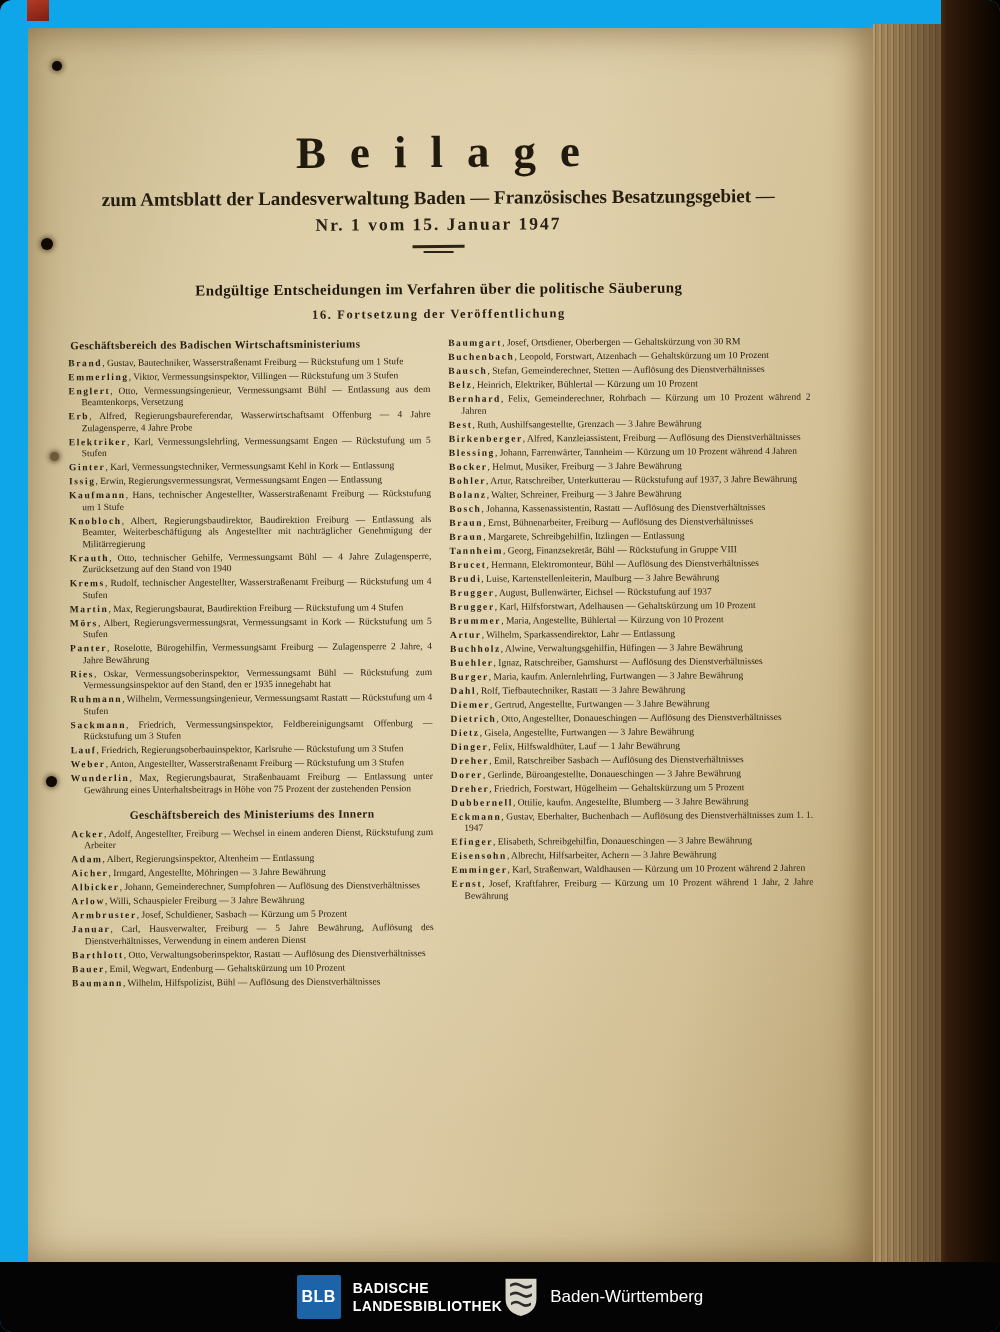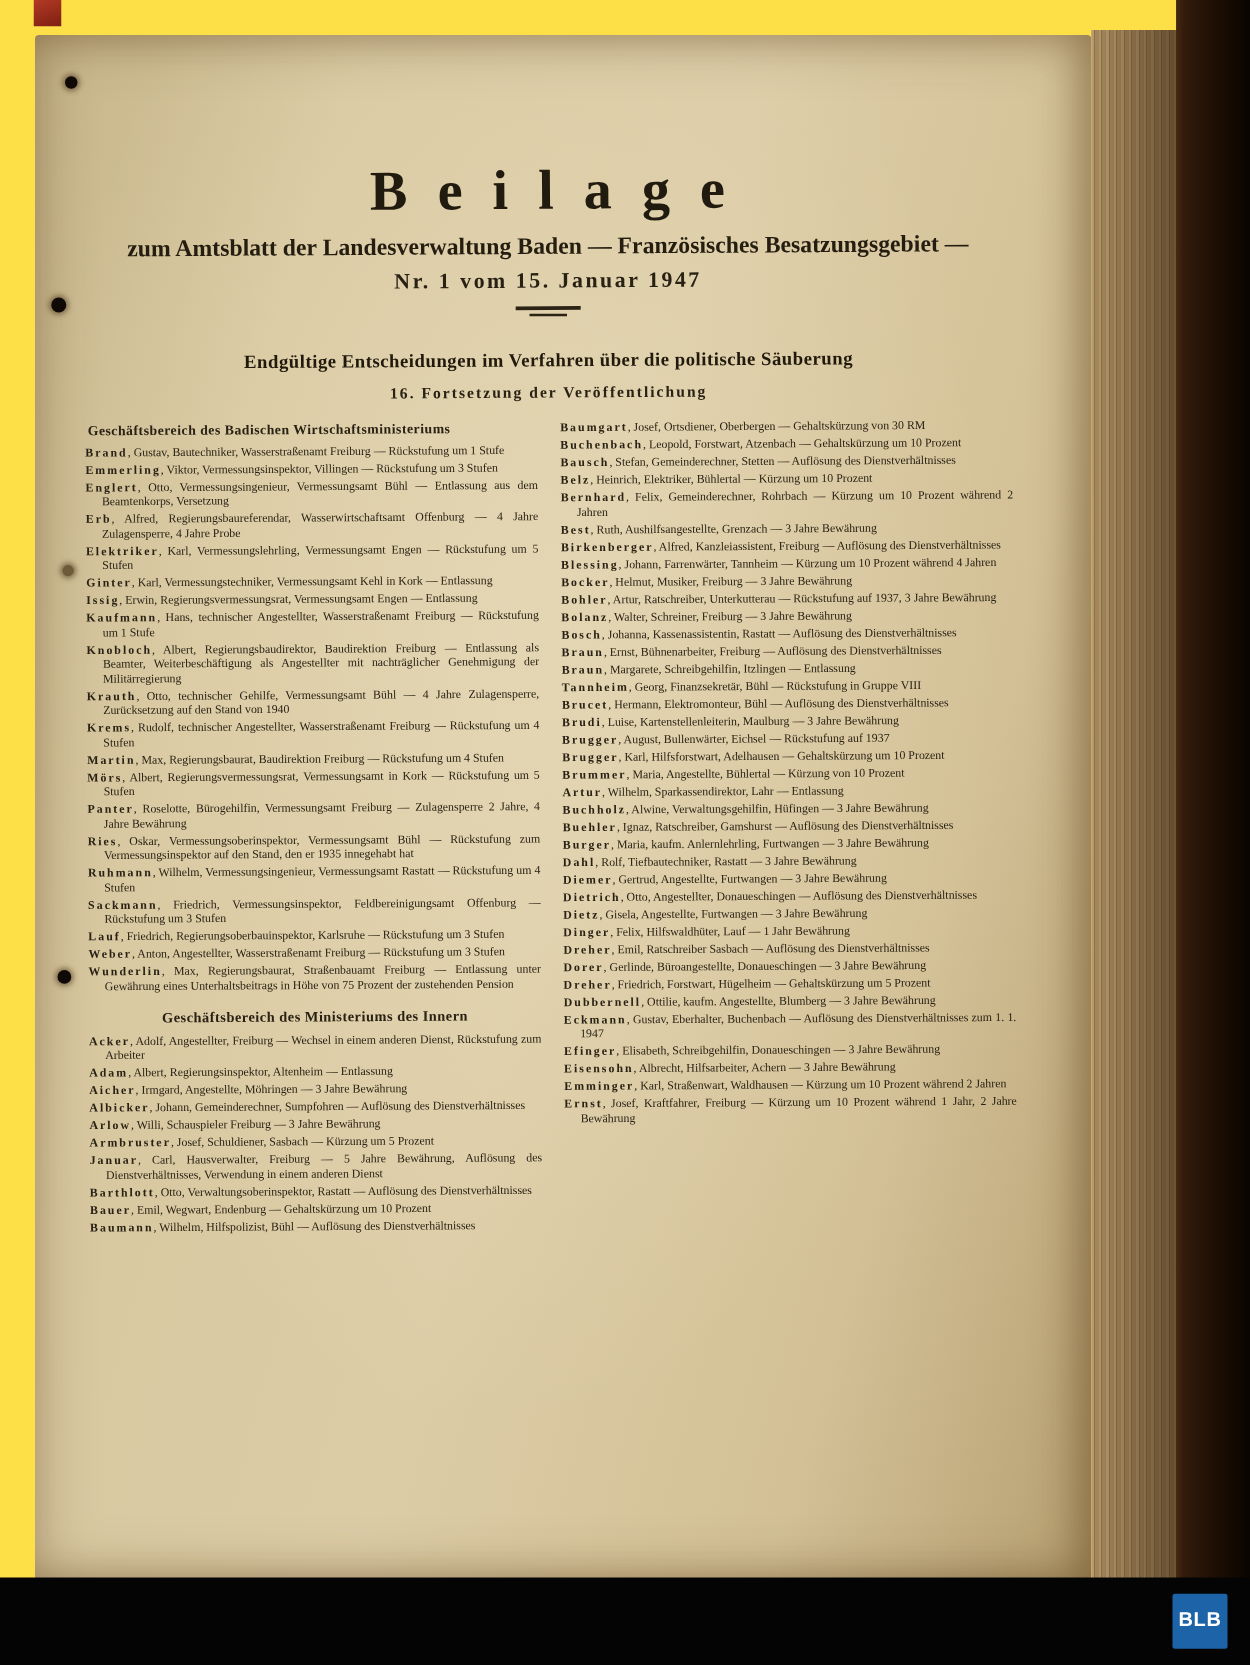--- a/index.html
+++ b/index.html
@@ -1,17 +1,17 @@
 <!DOCTYPE html>
 <html><head>
 <meta charset="utf-8">
 <style>
   html,body{margin:0;padding:0;background:#000;}
-  .stage{position:relative;width:1000px;height:1332px;background:#fde047;overflow:hidden;
-         font-family:"Liberation Serif","DejaVu Serif",serif;}
+  .stage{position:relative;width:1000px;height:1332px;background:#0ea5e9;overflow:hidden;
+         font-family:"Liberation Serif","DejaVu Serif",serif;border-radius:12px;}
   
   .red-tab{position:absolute;left:27px;top:0;width:22px;height:21px;
            background:linear-gradient(160deg,#b23a24,#7e1f12);}
   
   .paper{position:absolute;left:28px;top:28px;width:845px;height:1236px;
          background:
            radial-gradient(ellipse at 45% 38%, rgba(255,248,224,.25), rgba(0,0,0,0) 60%),
            linear-gradient(105deg,#c6b48a 0%,#d8c8a0 22%,#dccca6 50%,#d3c096 78%,#b6a071 100%);
          box-shadow:inset 0 0 46px rgba(88,58,20,.38), inset -12px 0 26px rgba(88,58,20,.28);
          border-radius:3px;}
@@ -41,21 +41,21 @@
   .head-main{margin-top:28px;text-align:center;font-size:15px;font-weight:bold;letter-spacing:.4px;color:#20190c;}
   .head-cont{margin-top:9px;text-align:center;font-size:12.5px;font-weight:bold;letter-spacing:1.6px;}
   .cols{display:flex;gap:18px;margin-top:16px;}
   .col{flex:1;font-size:9.5px;line-height:11.5px;text-align:justify;}
   .colhead{font-weight:bold;font-size:11px;letter-spacing:.4px;margin:0 0 6px 2px;}
   .colhead.mid{text-align:center;margin:14px 0 7px;font-size:11.5px;}
   .entry{margin:0 0 2.5px;text-indent:-13px;padding-left:13px;}
   .nm{letter-spacing:1.6px;font-weight:600;}
   
   .footer{position:absolute;left:0;bottom:0;width:1000px;height:70px;background:#040404;
-          display:flex;align-items:center;justify-content:flex-end;padding:0 18px;box-sizing:border-box;
+          display:flex;align-items:center;justify-content:center;padding:0 18px;box-sizing:border-box;
           font-family:"Liberation Sans","DejaVu Sans",sans-serif;}
   .f-left{display:flex;align-items:center;gap:12px;}
   .blb-logo{width:44px;height:44px;background:#1d63a8;color:#fff;display:flex;align-items:center;justify-content:center;
           font-weight:bold;font-size:16px;border-radius:2px;letter-spacing:.5px;}
   .lib-name{color:#fff;font-weight:bold;font-size:14px;line-height:18px;letter-spacing:.4px;}
   .f-right{display:flex;align-items:center;gap:10px;color:#fff;font-size:17px;}
   .coa{width:38px;height:40px;}
 </style>
 </head>
 <body>
@@ -232,16 +232,29 @@
       </div>
     </div>
   </div>
 
   <div class="page-edges"></div>
   <div class="binding"></div>
 
   <div class="footer">
     <div class="f-left">
       <div class="blb-logo">BLB</div>
+      <div class="lib-name">
+        <div>BADISCHE</div>
+        <div>LANDESBIBLIOTHEK</div>
+      </div>
+    </div>
+    <div class="f-right">
+      <svg class="coa" viewBox="0 0 40 44">
+        <path d="M3 2 h34 v22 c0 12 -8.5 16.5 -17 19 C11.5 40.5 3 36 3 24 Z" fill="#d9d5c9"></path>
+        <path d="M8 8 q6 -4 12 0 q6 4 12 0 v3 q-6 4 -12 0 q-6 -4 -12 0 Z" fill="#2a2a28"></path>
+        <path d="M8 18 q6 -4 12 0 q6 4 12 0 v3 q-6 4 -12 0 q-6 -4 -12 0 Z" fill="#2a2a28"></path>
+        <path d="M9 28 q5.5 -4 11 0 q5.5 4 11 0 v3 q-5.5 4 -11 0 q-5.5 -4 -11 0 Z" fill="#2a2a28"></path>
+      </svg>
+      <span>Baden-Württemberg</span>
     </div>
   </div>
 
 </div>
 
 </body></html>

